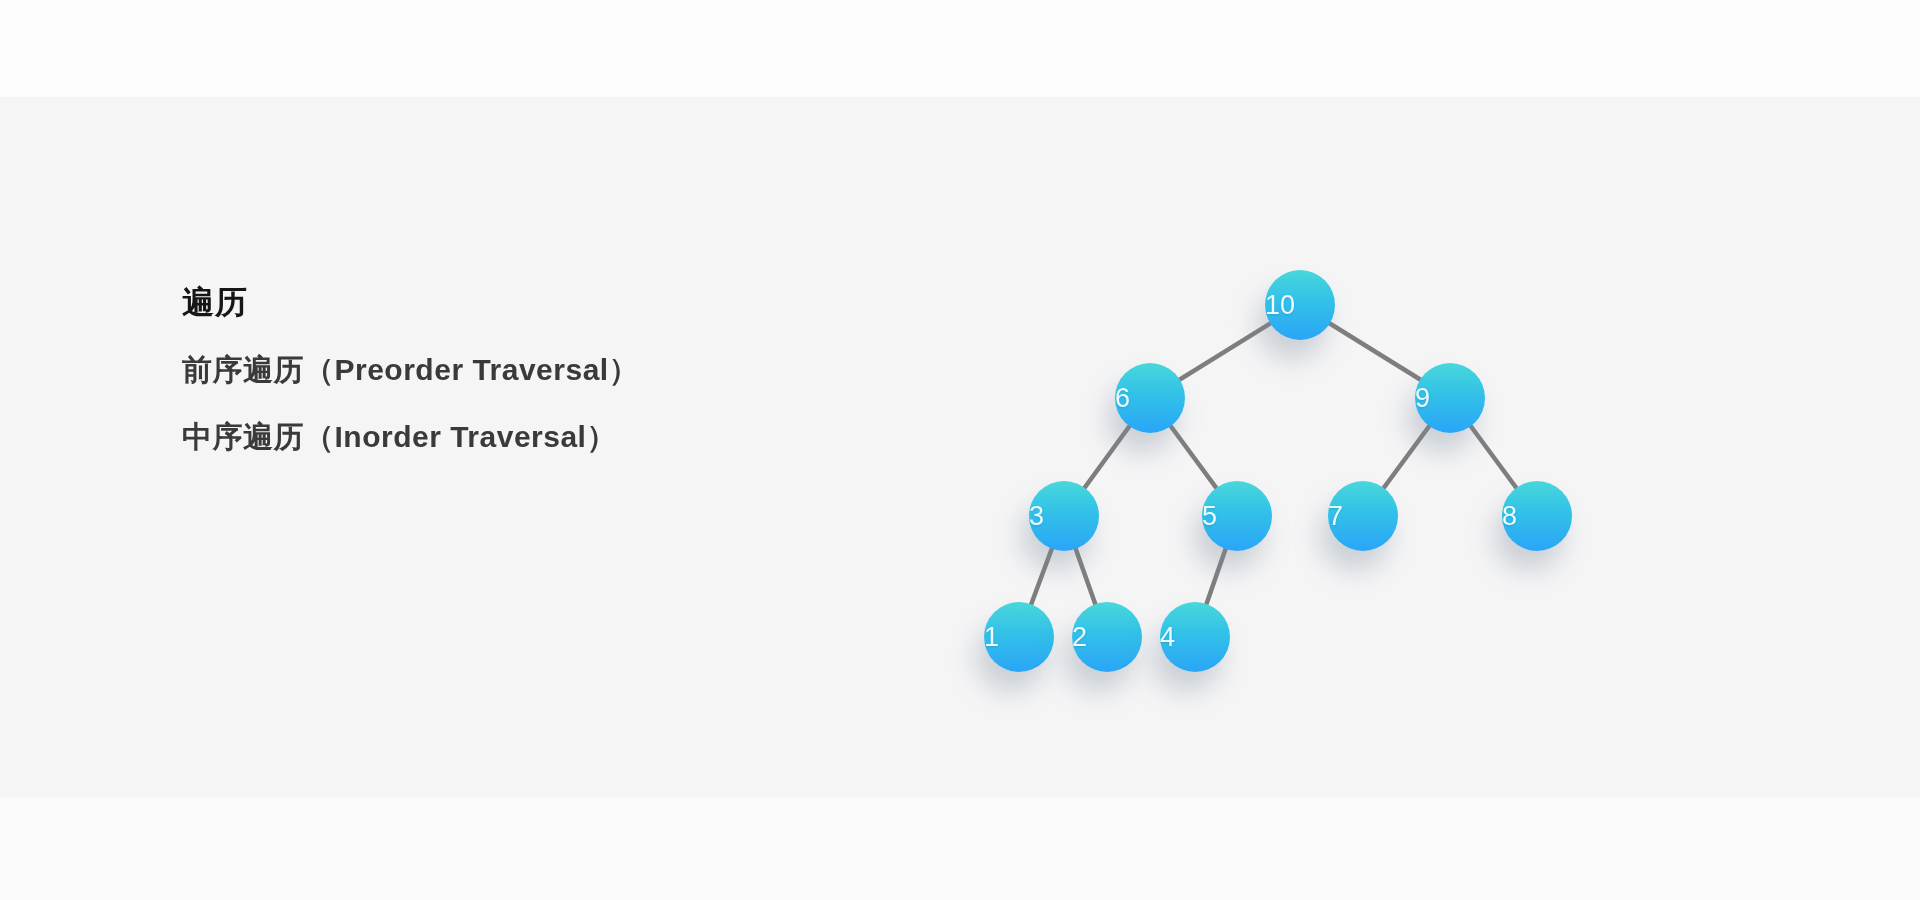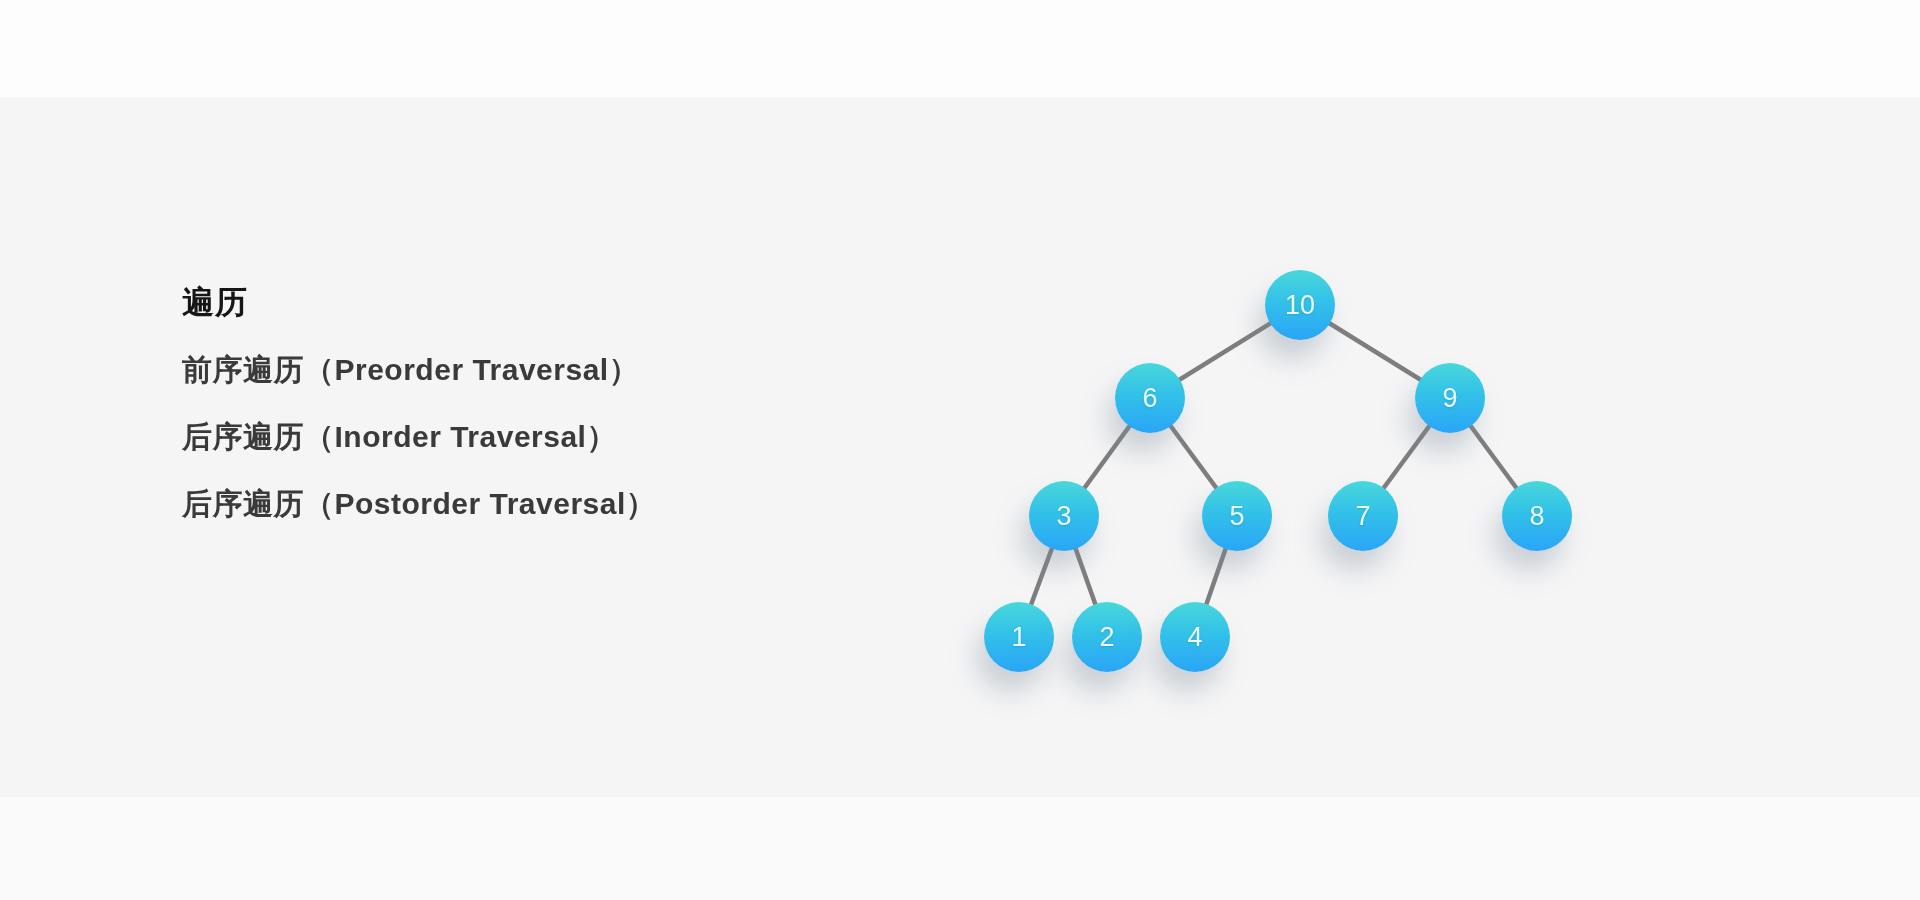--- a/index.html
+++ b/index.html
@@ -60,42 +60,40 @@
     position: absolute;
     left: 0; top: 0;
   }
   .tree-node {
     position: absolute;
     width: 70px;
     height: 70px;
     border-radius: 50%;
     display: flex;
     align-items: center;
-    justify-content: center;
     background: linear-gradient(180deg, #49d7db 0%, #32c1e8 45%, #2aa5f7 100%);
     box-shadow: -8px 20px 26px rgba(125, 140, 155, 0.35);
     color: #eafcff;
     font-size: 27px;
     font-weight: 400;
     text-shadow: 0 1px 2px rgba(30, 120, 170, 0.35);
     user-select: none;
   }
 </style>
 </head>
 <body>
 
 <div class="page">
   <div class="band-top"></div>
   <div class="band-bottom"></div>
 
   <div class="text-panel">
     <div class="panel-title">遍历</div>
     <div class="panel-line">前序遍历（Preorder Traversal）</div>
-    <div class="panel-line">后序遍历（Inorder Traversal）</div>
-    <div class="panel-line">后序遍历（Postorder Traversal）</div>
+    <div class="panel-line">中序遍历（Inorder Traversal）</div>
   </div>
 
   <div class="tree-layer">
       <svg width="1920" height="900" viewBox="0 0 1920 900" class="tree-edges">
         <line x1="1300" y1="305" x2="1150" y2="398" stroke="#7e7e7e" stroke-width="4.5" stroke-linecap="round"></line>
         <line x1="1300" y1="305" x2="1450" y2="398" stroke="#7e7e7e" stroke-width="4.5" stroke-linecap="round"></line>
         <line x1="1150" y1="398" x2="1064" y2="516" stroke="#7e7e7e" stroke-width="4.5" stroke-linecap="round"></line>
         <line x1="1150" y1="398" x2="1237" y2="516" stroke="#7e7e7e" stroke-width="4.5" stroke-linecap="round"></line>
         <line x1="1450" y1="398" x2="1363" y2="516" stroke="#7e7e7e" stroke-width="4.5" stroke-linecap="round"></line>
         <line x1="1450" y1="398" x2="1537" y2="516" stroke="#7e7e7e" stroke-width="4.5" stroke-linecap="round"></line>

